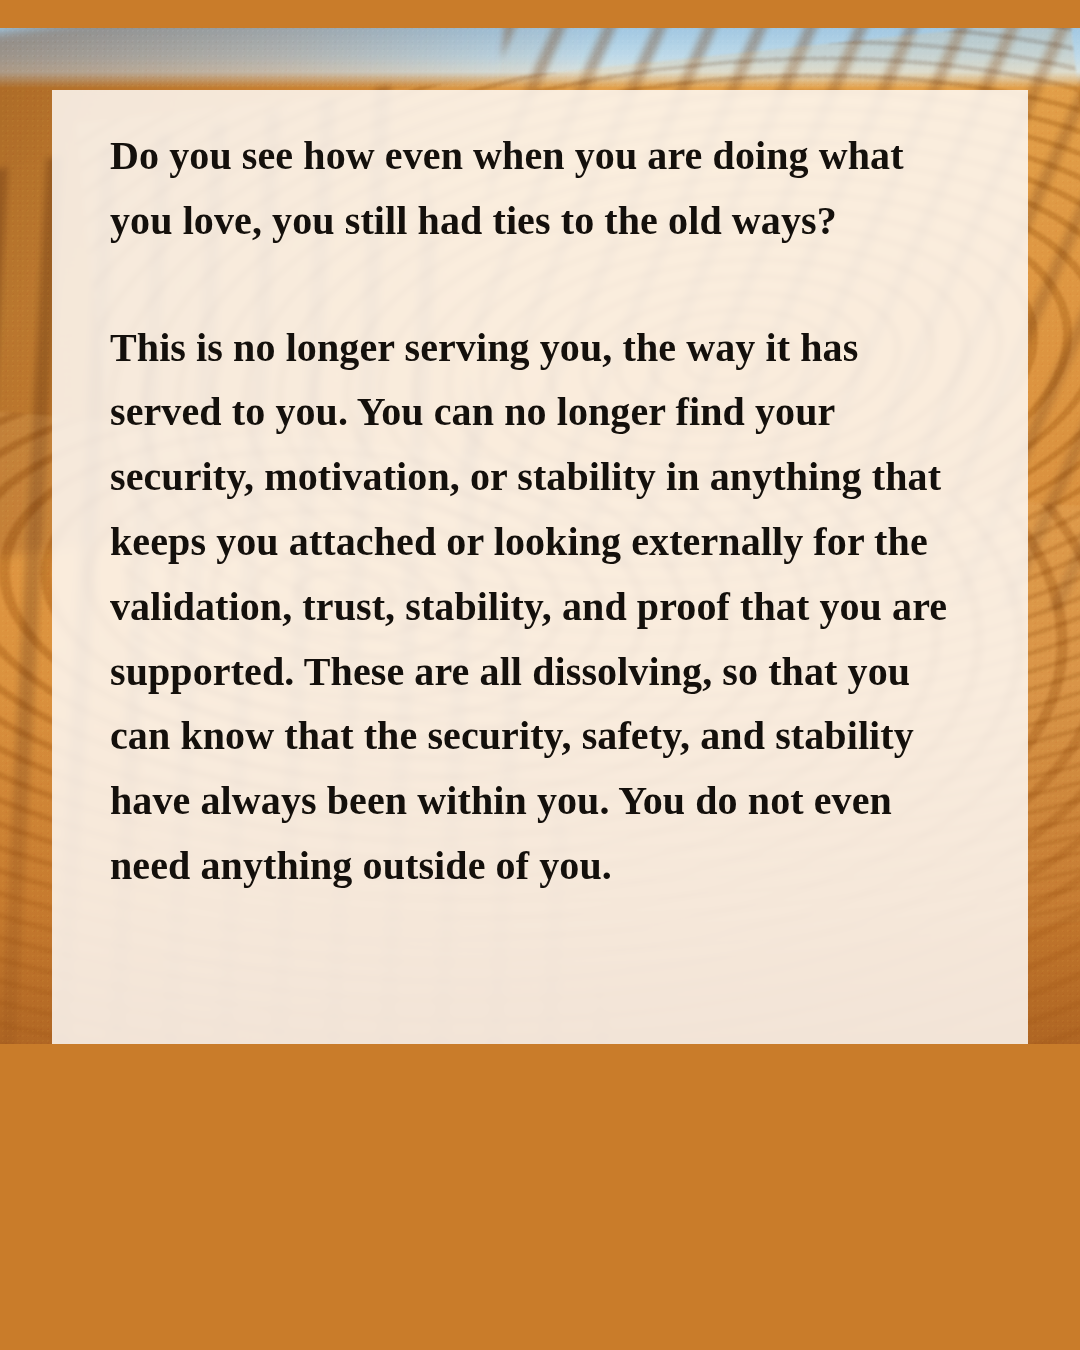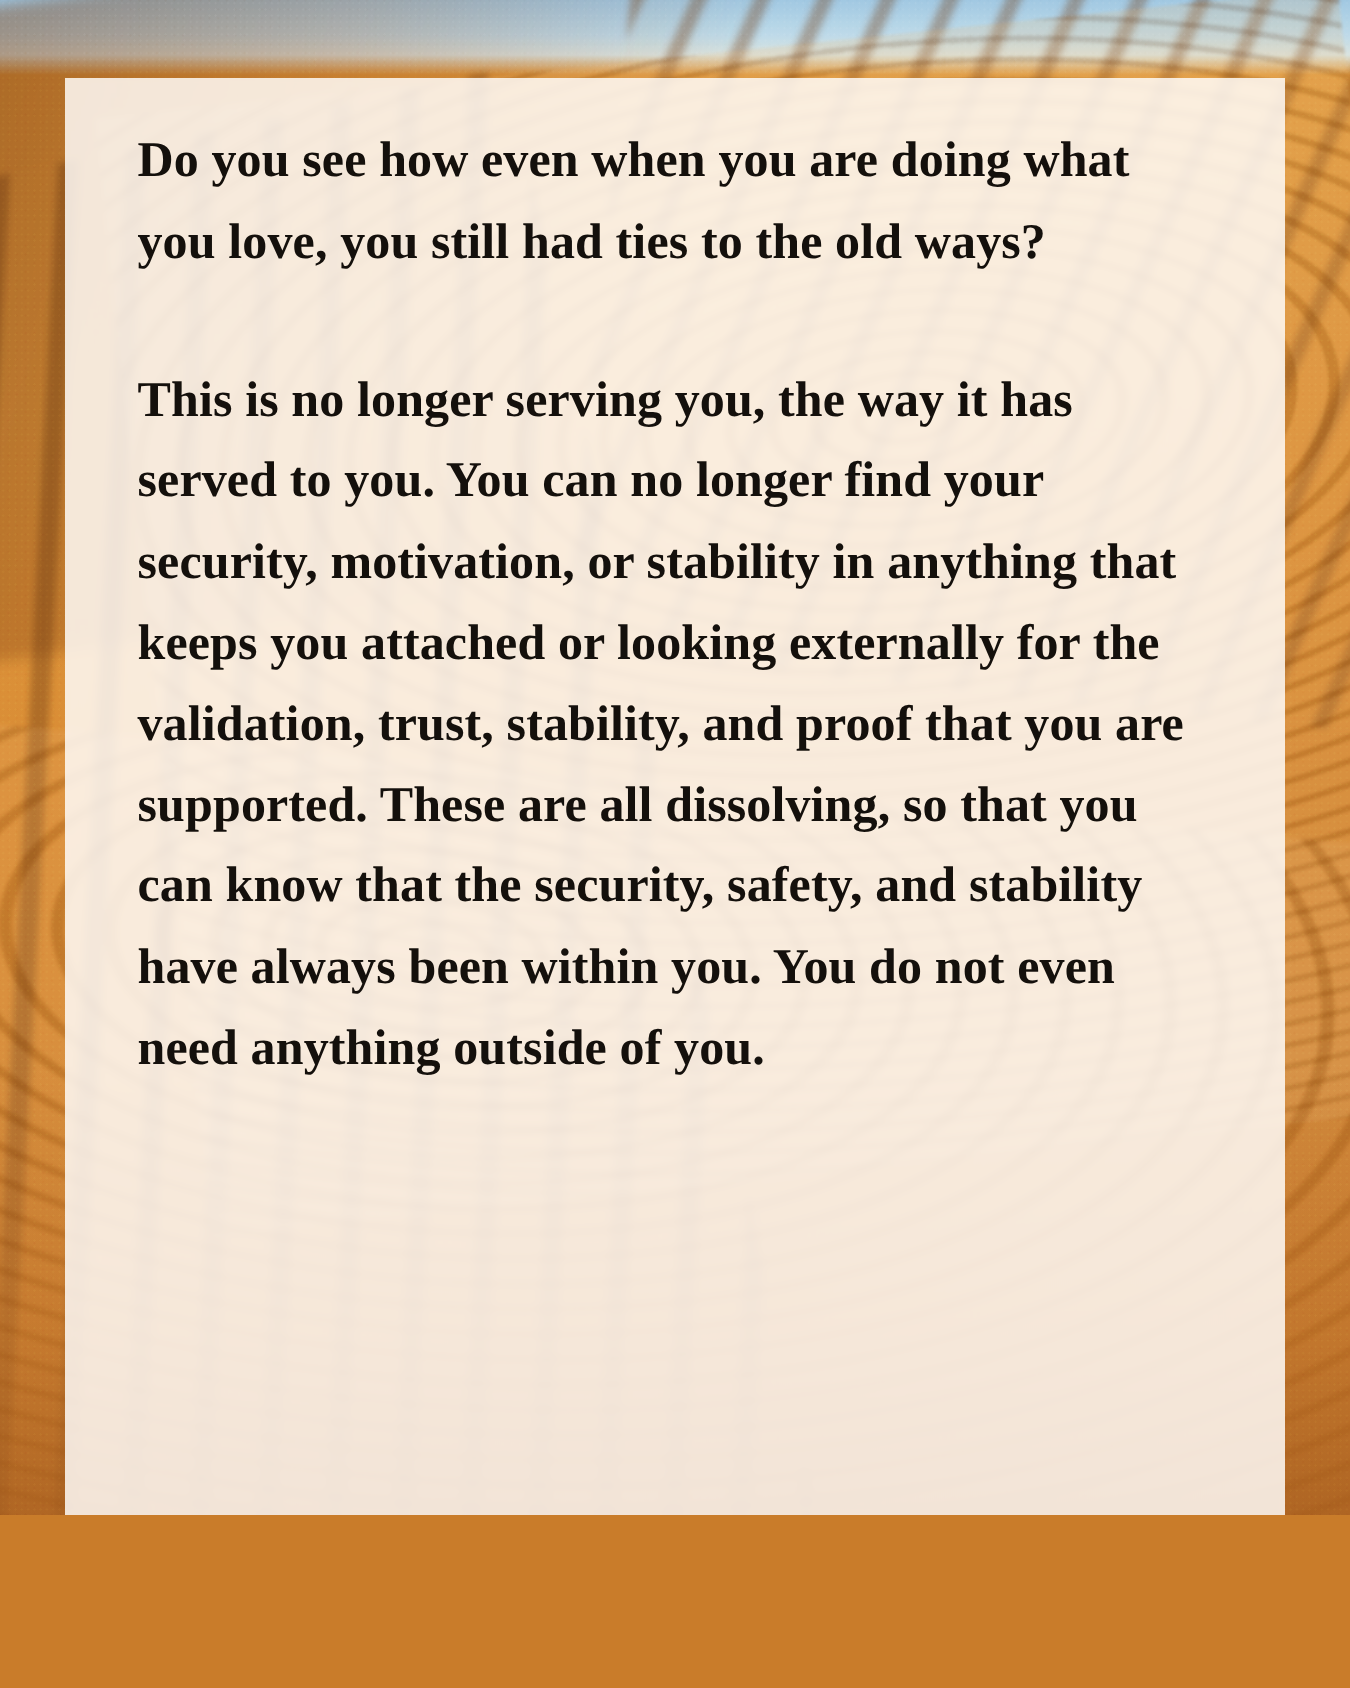--- a/index.html
+++ b/index.html
@@ -10,22 +10,23 @@
     overflow: hidden;
   }
   body {
     font-family: "Liberation Serif", serif;
     background: #c97c2a;
   }
 
   .canvas {
     position: relative;
     width: 1080px;
-    height: 1212px;
+    height: 1016px;
     overflow: hidden;
+    margin-top: 28px;
   }
 
   
   .bg {
     position: absolute;
     inset: 0;
     background:
       
       linear-gradient(to bottom, #9ec9e8 0px, #bcdcef 28px, #d9e6e6 44px, rgba(217,230,230,0) 60px),
       

